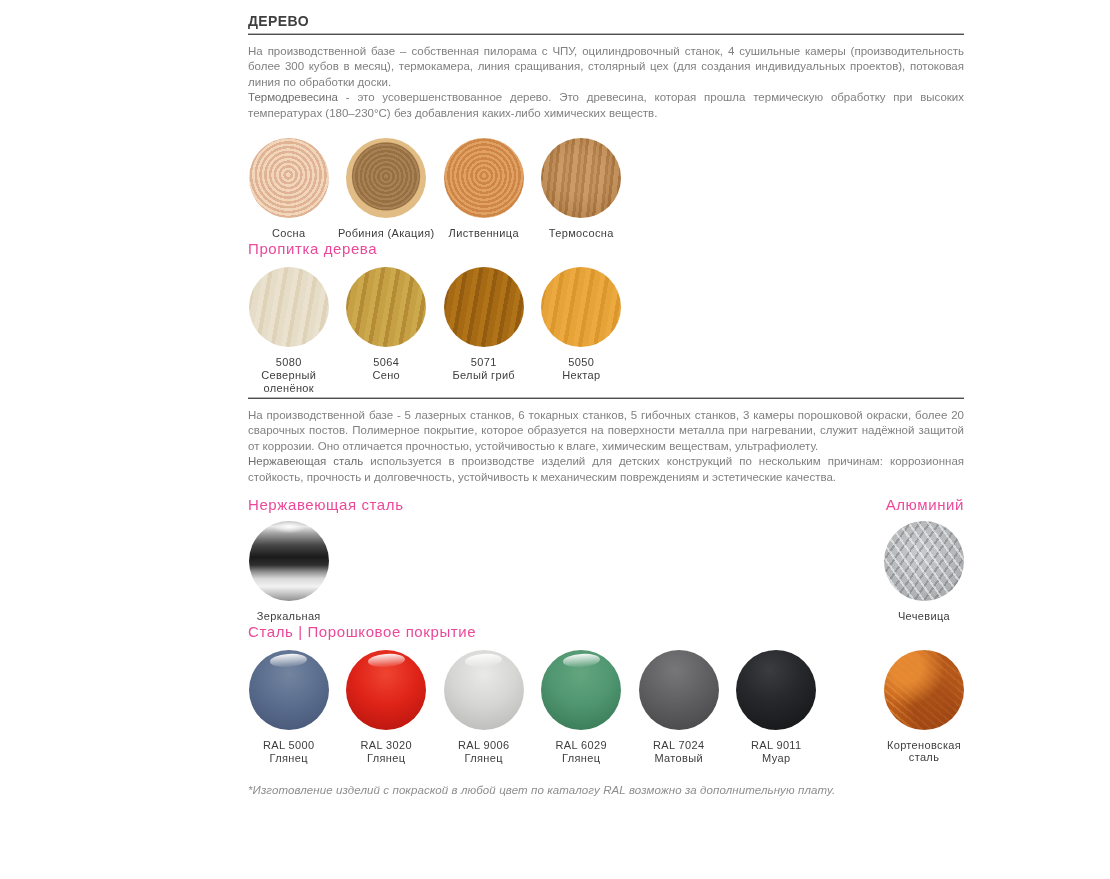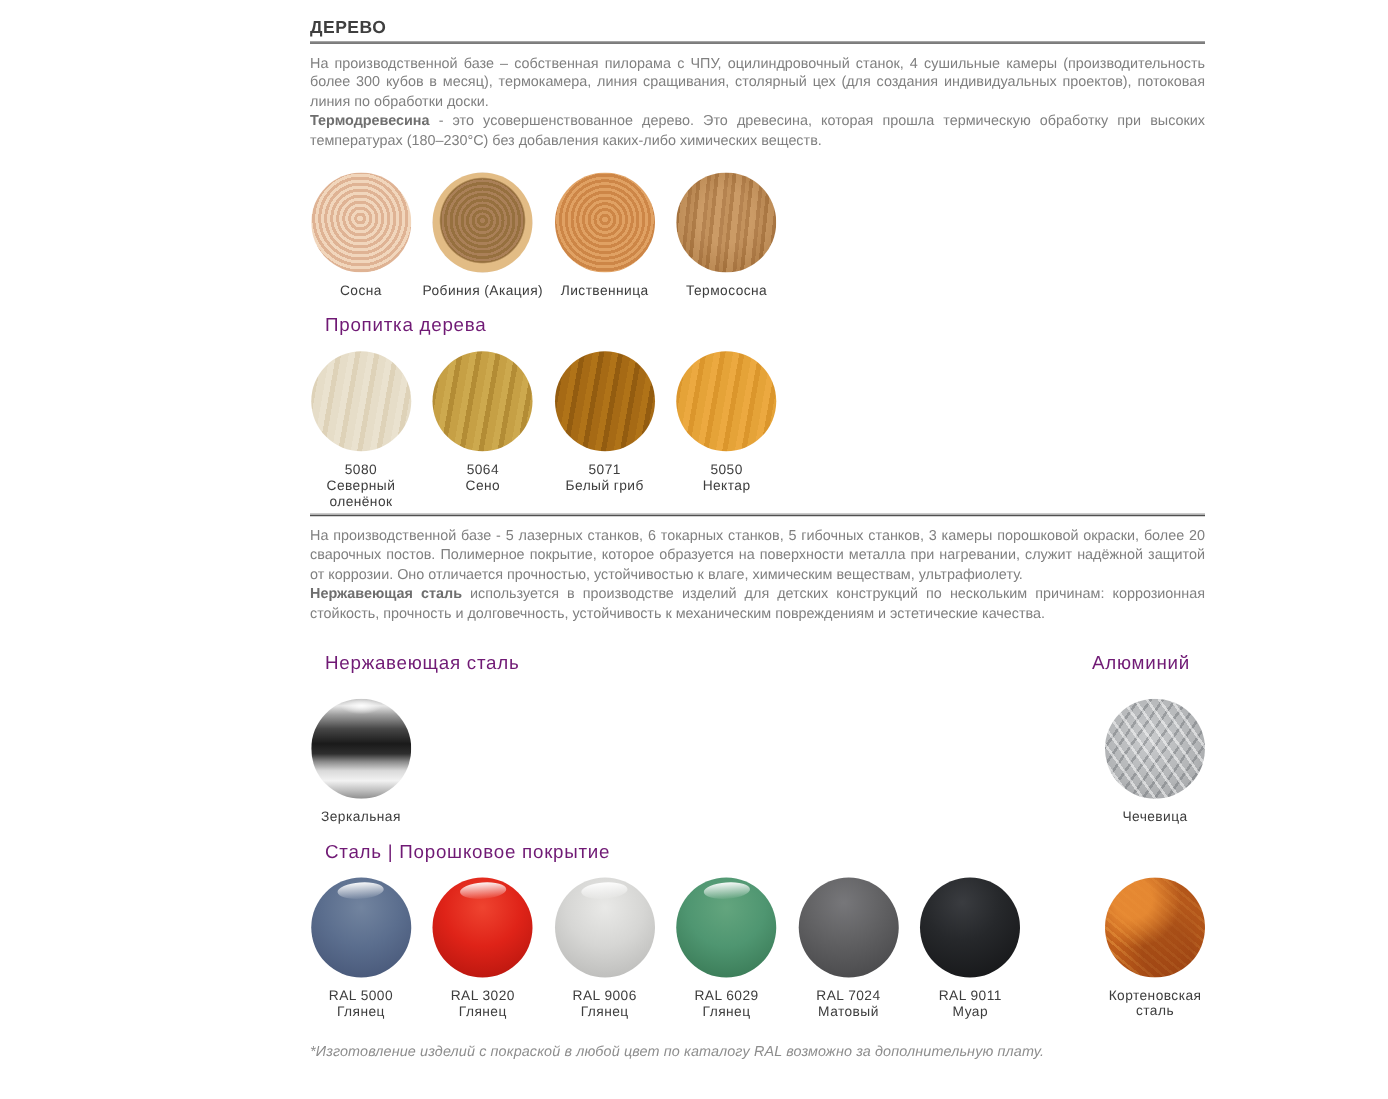--- a/index.html
+++ b/index.html
@@ -13,25 +13,25 @@
   h1.sec {
     margin:0; font-size:14px; font-weight:bold; color:#3f3f3f;
     letter-spacing:.4px; line-height:18px;
   }
   .rule { height:2px; background:#4f4f4f; border-top:1px solid #b3b3b3; margin-top:3px; }
 
   p.body {
     margin:9px 0 0 0; font-size:11.5px; line-height:15.4px; color:#808080;
     text-align:justify; text-justify:inter-word;
   }
-  p.body .lead { font-weight:bold; color:#6e6e6e; }
+  p.body .lead { font-weight:normal; color:#6e6e6e; }
   p.body.cont { margin-top:0; }
 
   h2.sub {
-    margin:12px; font-size:15px; font-weight:normal; color:#701a75; letter-spacing:.6px;
+    margin:0; font-size:15px; font-weight:normal; color:#ec4899; letter-spacing:.6px;
   }
 
   .swrow { display:flex; margin-left:-8px; }
   .cell { width:97.5px; flex:none; display:flex; flex-direction:column; align-items:center; }
   .cell.right { margin-left:auto; margin-right:-9px; width:98px; }
   .circle { width:80px; height:80px; border-radius:50%; position:relative; flex:none; }
   .cap {
     margin-top:9px; font-size:11px; line-height:12.5px; color:#3d3d3d;
     letter-spacing:.35px; text-align:center;
   }

